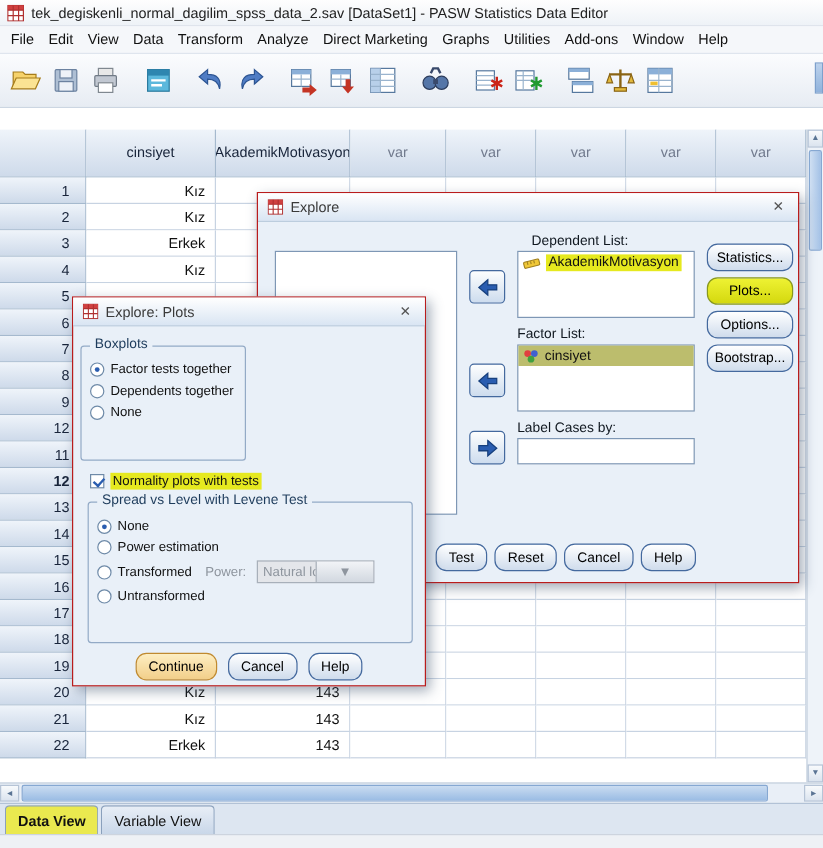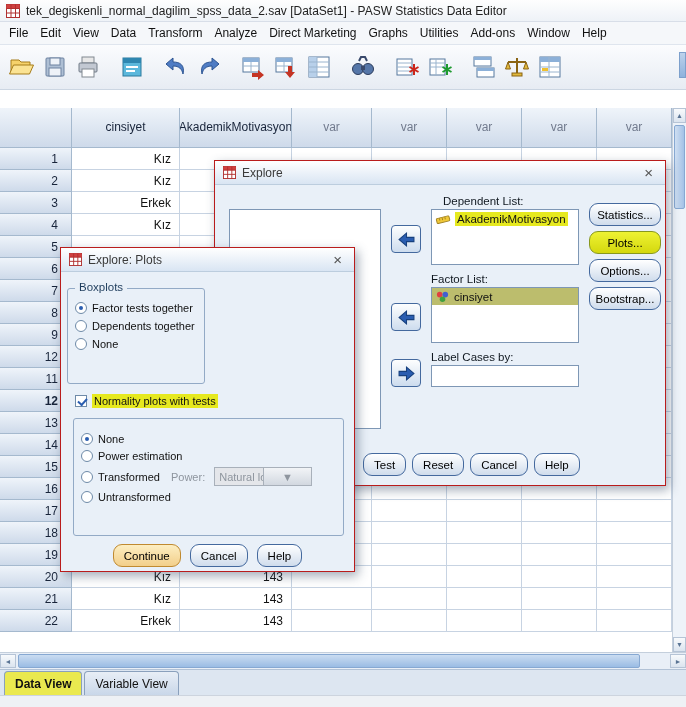--- a/index.html
+++ b/index.html
@@ -559,20 +559,21 @@
       </div>
   </div>
 
 
   <div class="opt" style="position:absolute;left:14px;top:146px">
     <span class="check on"></span>
     <span class="hl">Normality plots with tests</span>
   </div>
 
   <div class="groupbox" style="left:12px;top:170px;width:271px;height:118px">
+    <span class="gb-label">Spread vs Level with Levene Test</span>
     <div class="optcol" id="spread-options" style="padding:14px 4px 0 7px;gap:5px">
         <div class="opt">
           <span class="radio sel"></span>
           <span>None</span>
         </div>
         <div class="opt">
           <span class="radio"></span>
           <span>Power estimation</span>
         </div>
         <div class="opt">

